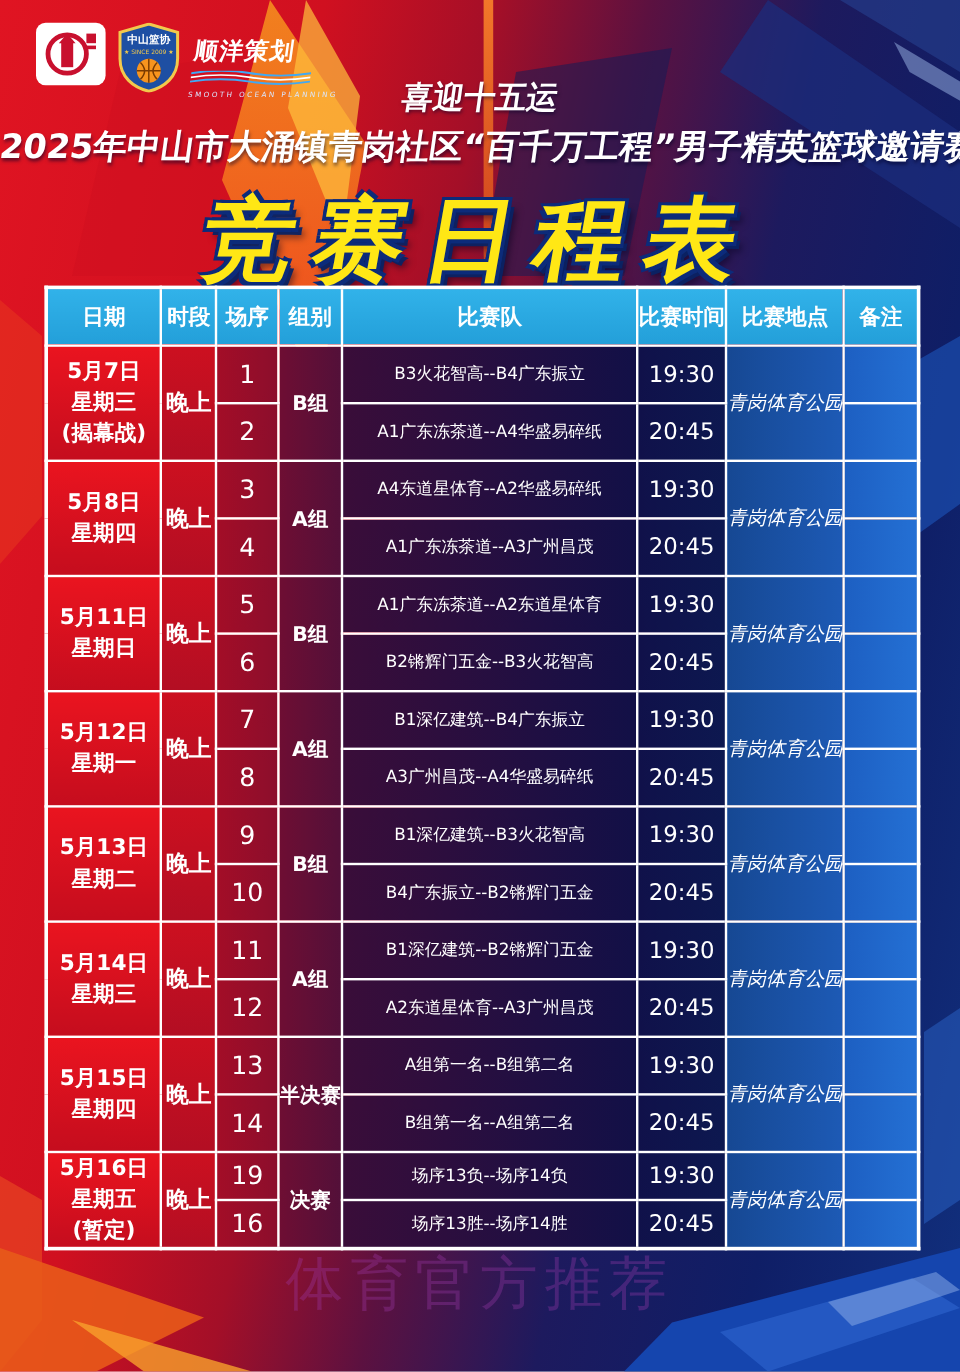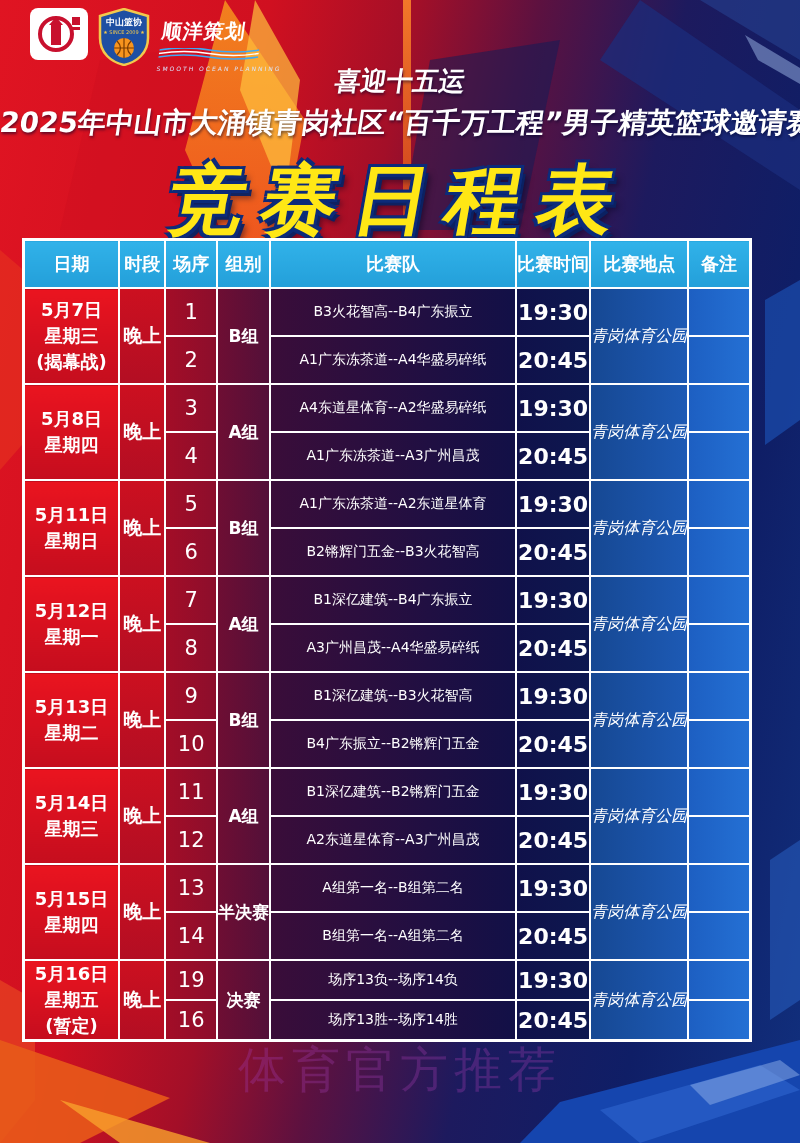--- a/index.html
+++ b/index.html
@@ -5,55 +5,55 @@
   html,body{margin:0;padding:0;}
   body{
     width:800px;height:1143px;position:relative;overflow:hidden;
     font-family:"DejaVu Sans","Liberation Sans",sans-serif;
     background:linear-gradient(102deg,#e01422 0%,#d01020 26%,#a30f28 40%,#5c1140 52%,#1d1a5e 66%,#0f1e66 82%,#11307e 100%);
   }
   .bg{position:absolute;top:0;left:0;z-index:0;pointer-events:none;}
   .content{position:relative;z-index:2;}
 
   
-  .logos{position:absolute;top:8px;left:30px;display:flex;align-items:flex-start;gap:9px;justify-content:center;}
+  .logos{position:absolute;top:19px;left:30px;display:flex;align-items:flex-start;gap:9px;justify-content:center;}
   .logo1{width:58px;height:52px;background:#fff;border-radius:8px;display:flex;align-items:center;justify-content:center;}
   .logo2{width:54px;height:58px;}
   .logo3{margin-top:10px;width:110px;color:#fff;transform:skewX(-8deg);}
   .logo3 .t{font-size:20px;font-weight:bold;letter-spacing:1px;white-space:nowrap;}
   .logo3 .cap{font-size:6px;letter-spacing:2px;color:#d9e6ff;margin-top:1px;white-space:nowrap;}
 
   
   .head{position:absolute;top:64px;left:0;width:800px;text-align:center;color:#fff;}
   .h-line1{font-size:26px;font-weight:900;transform:skewX(-8deg);text-shadow:1px 2px 3px rgba(0,0,40,.55);}
   .h-line2{font-size:28px;font-weight:900;margin-top:5px;transform:skewX(-8deg);white-space:nowrap;text-shadow:1px 2px 3px rgba(0,0,40,.55);letter-spacing:0px;}
   .h-big{
     margin-top:8px;font-size:76px;font-weight:900;letter-spacing:16px;transform:skewX(-10deg);
     color:#FFE715;
     text-shadow:
       -3px -3px 0 #0c2b7a, 3px -3px 0 #0c2b7a, -3px 3px 0 #0c2b7a, 3px 3px 0 #0c2b7a,
       6px 6px 0 rgba(10,35,100,.95), 8px 8px 6px rgba(0,0,30,.5);
   }
 
   
   table.sched{
-    position:absolute;top:238px;left:22px;width:730px;
+    position:absolute;top:238px;left:37px;width:730px;
     border-collapse:collapse;table-layout:fixed;z-index:2;
     border:3px solid #fff;
   }
   .sched th,.sched td{border:2px solid #fff;text-align:center;vertical-align:middle;color:#fff;padding:0;overflow:hidden;}
   .sched th{height:46px;background:linear-gradient(180deg,#31b2e9,#239fd9);font-size:18px;font-weight:bold;white-space:nowrap;}
   tr.r{height:48px;}
   tr.rl{height:38px;}
   td.date{background:linear-gradient(180deg,#ea141f,#c50d1e);font-weight:bold;font-size:18px;line-height:1.45;margin-top:40px;}
   td.session{background:linear-gradient(180deg,#cc1020,#b30e23);font-weight:bold;font-size:19px;}
   td.no{background:linear-gradient(90deg,#a30d27,#8c0e2c);font-size:21px;}
   td.grp{background:linear-gradient(90deg,#6e0e33,#531039);font-weight:bold;font-size:17px;white-space:nowrap;}
   td.teams{background:linear-gradient(90deg,#3a0d39,#121047);font-size:14px;white-space:nowrap;}
-  td.time{background:linear-gradient(90deg,#10114a,#0d1850);font-size:22px;font-weight:bold;}
+  td.time{background:linear-gradient(90deg,#10114a,#0d1850);font-size:19px;}
   td.venue{background:linear-gradient(90deg,#164893,#1d5ab5);font-size:16px;white-space:nowrap;font-style:italic;}
   td.note{background:linear-gradient(90deg,#1d5fc2,#2470d4);}
 
   
   .watermark{
     position:absolute;top:1038px;left:50%;transform:translateX(-50%);
     font-size:48px;font-weight:normal;letter-spacing:6px;white-space:nowrap;
     color:#a23bb0;opacity:.32;z-index:3;pointer-events:none;
   }
 </style>

